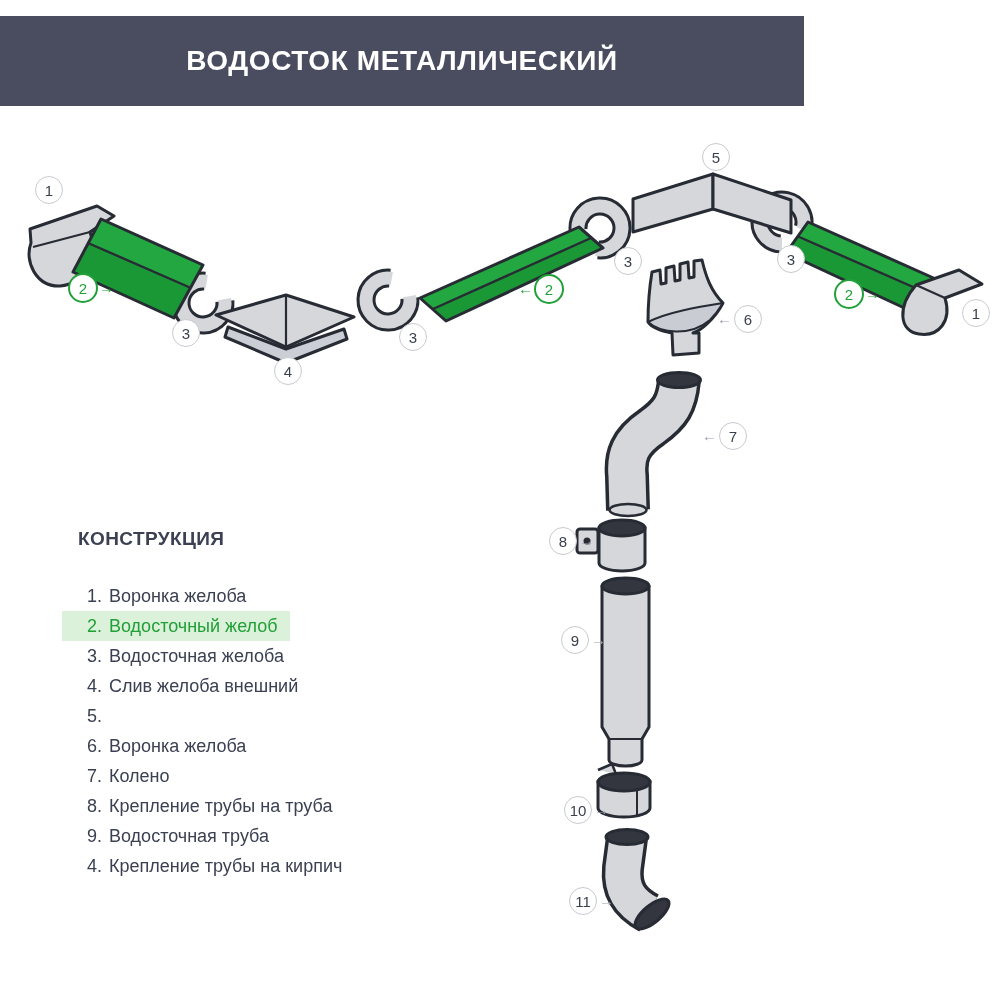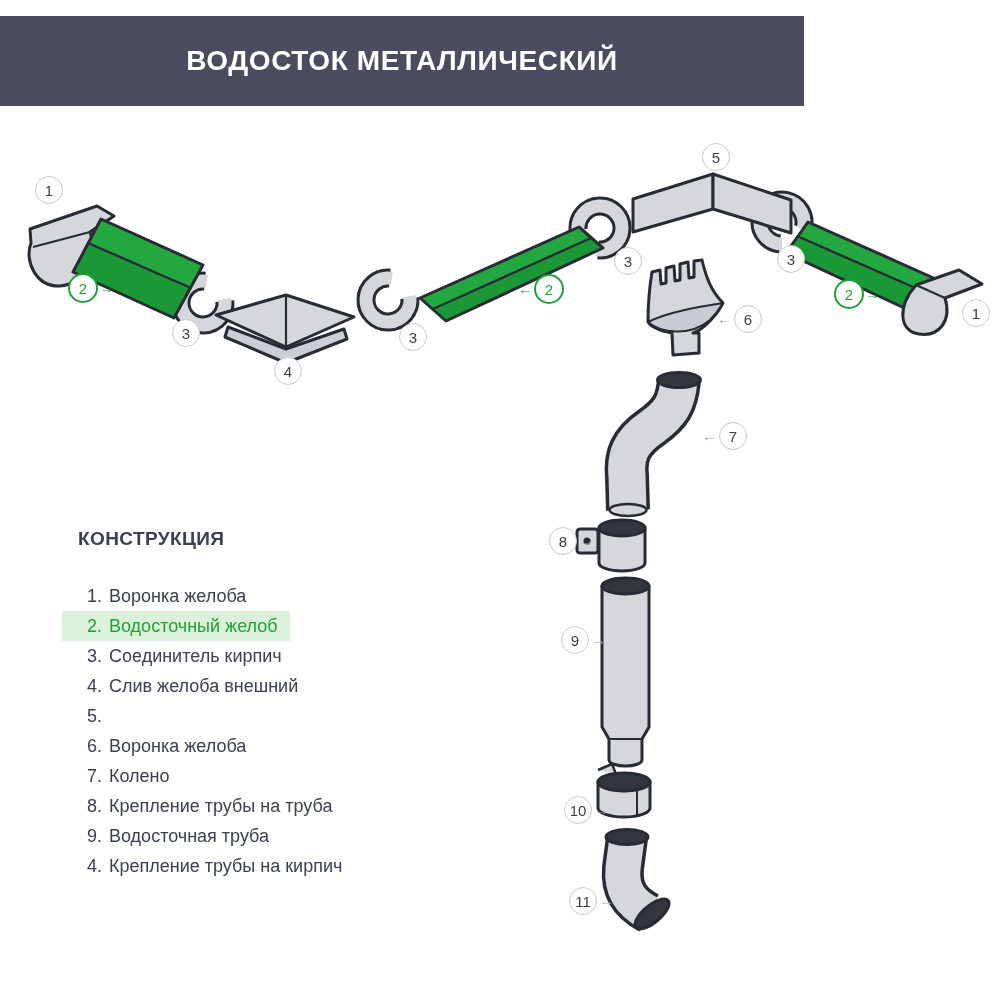--- a/index.html
+++ b/index.html
@@ -172,21 +172,21 @@
         <div class="legend-row">
           <span class="num">1.</span>
           <span class="lbl">Воронка желоба</span>
         </div>
         <div class="legend-row hl">
           <span class="num">2.</span>
           <span class="lbl">Водосточный желоб</span>
         </div>
         <div class="legend-row">
           <span class="num">3.</span>
-          <span class="lbl">Соединитель кирпич</span>
+          <span class="lbl">Водосточная желоба</span>
         </div>
         <div class="legend-row">
           <span class="num">4.</span>
           <span class="lbl">Слив желоба внешний</span>
         </div>
         <div class="legend-row">
           <span class="num">5.</span>
         </div>
         <div class="legend-row">
           <span class="num">6.</span>

